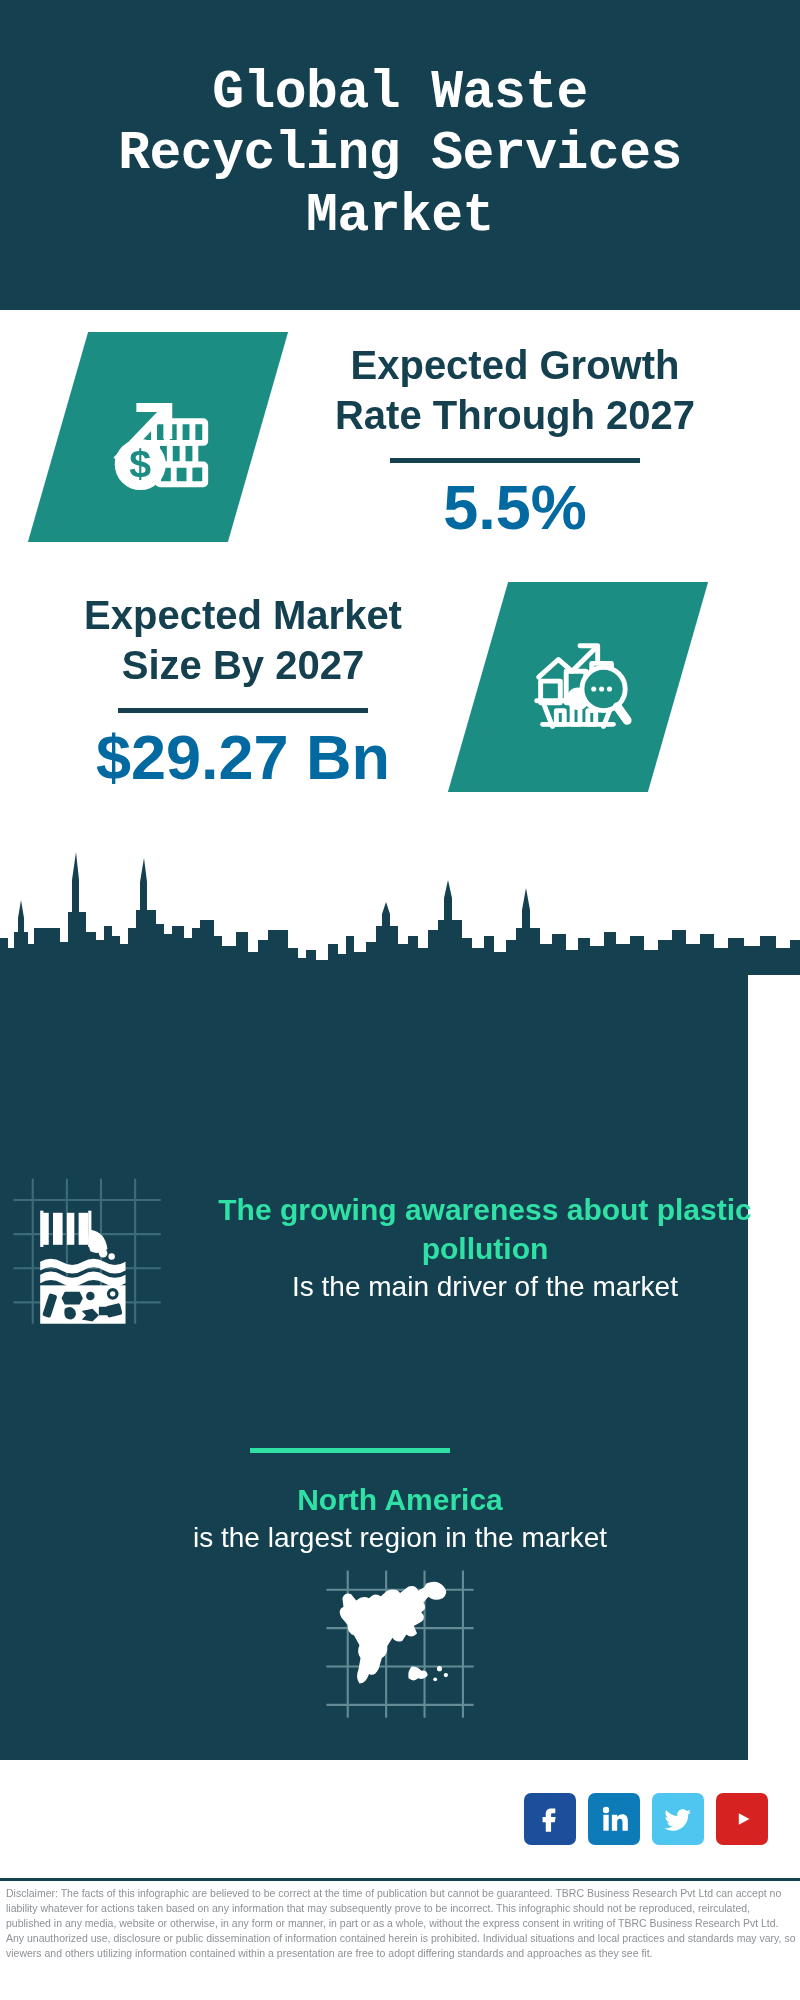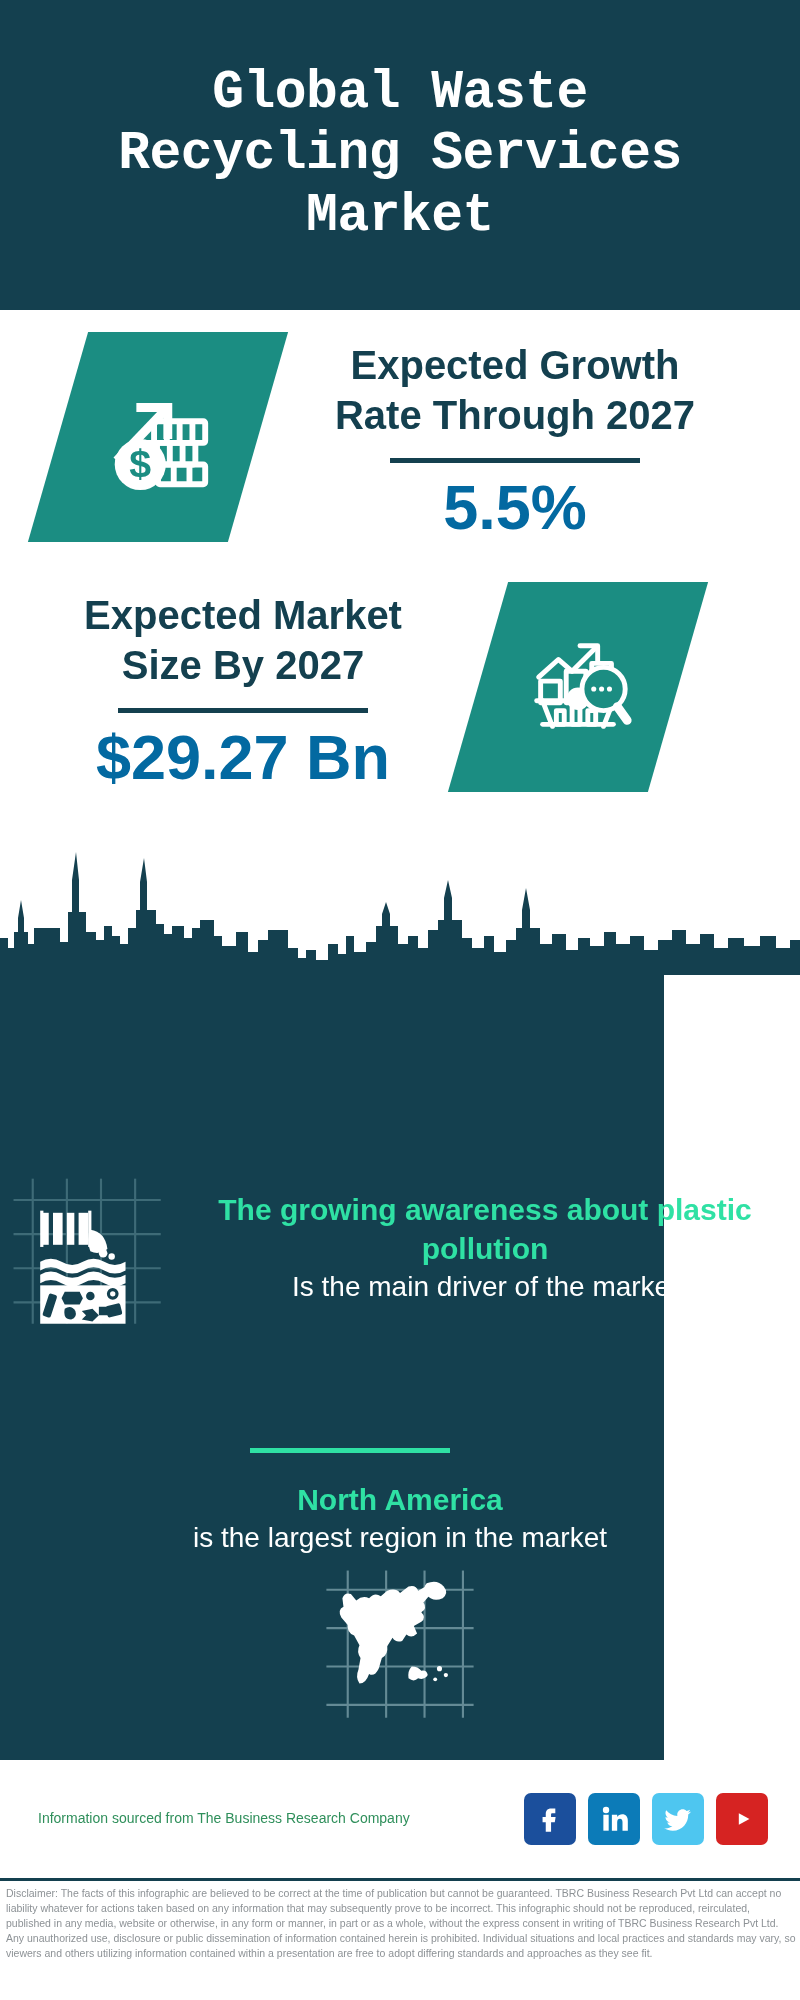--- a/index.html
+++ b/index.html
@@ -83,21 +83,21 @@
     color:#0369a1;
     font-size:63px;
     font-weight:bold;
     line-height:1.1;
   }
 
   
   .dark-zone{
     position:absolute;
     left:0; top:970px;
-    width:664px; height:790px;
+    width:748px; height:790px;
     background:#14404f;
   }
   .skyline{
     position:absolute;
     left:0; top:-130px;
     width:800px; height:135px;
     display:block;
   }
 
   .fact{
@@ -341,21 +341,20 @@
             <circle cx="30" cy="46" r="2"></circle>
             <circle cx="24" cy="40" r="1.6"></circle>
           </g>
         </svg>
       </div>
     </div>
   </div>
 
   <div class="footer">
     <div class="footer-text">
-      <div>Information sourced from The Business Research Company</div>
     </div>
     <div class="footer-socials">
       <div class="social s-fb">
         <svg viewBox="0 0 32 32" width="34" height="34" aria-hidden="true">
           <path fill="#ffffff" d="M21 6h-4c-3.3 0-5 2-5 5v3H9v5h3v9h5v-9h3.5l.8-5H17v-2.2c0-.9.4-1.3 1.3-1.3H21z"></path>
         </svg>
       </div>
       <div class="social s-li">
         <svg viewBox="0 0 32 32" width="34" height="34" aria-hidden="true">
           <g fill="#ffffff">

